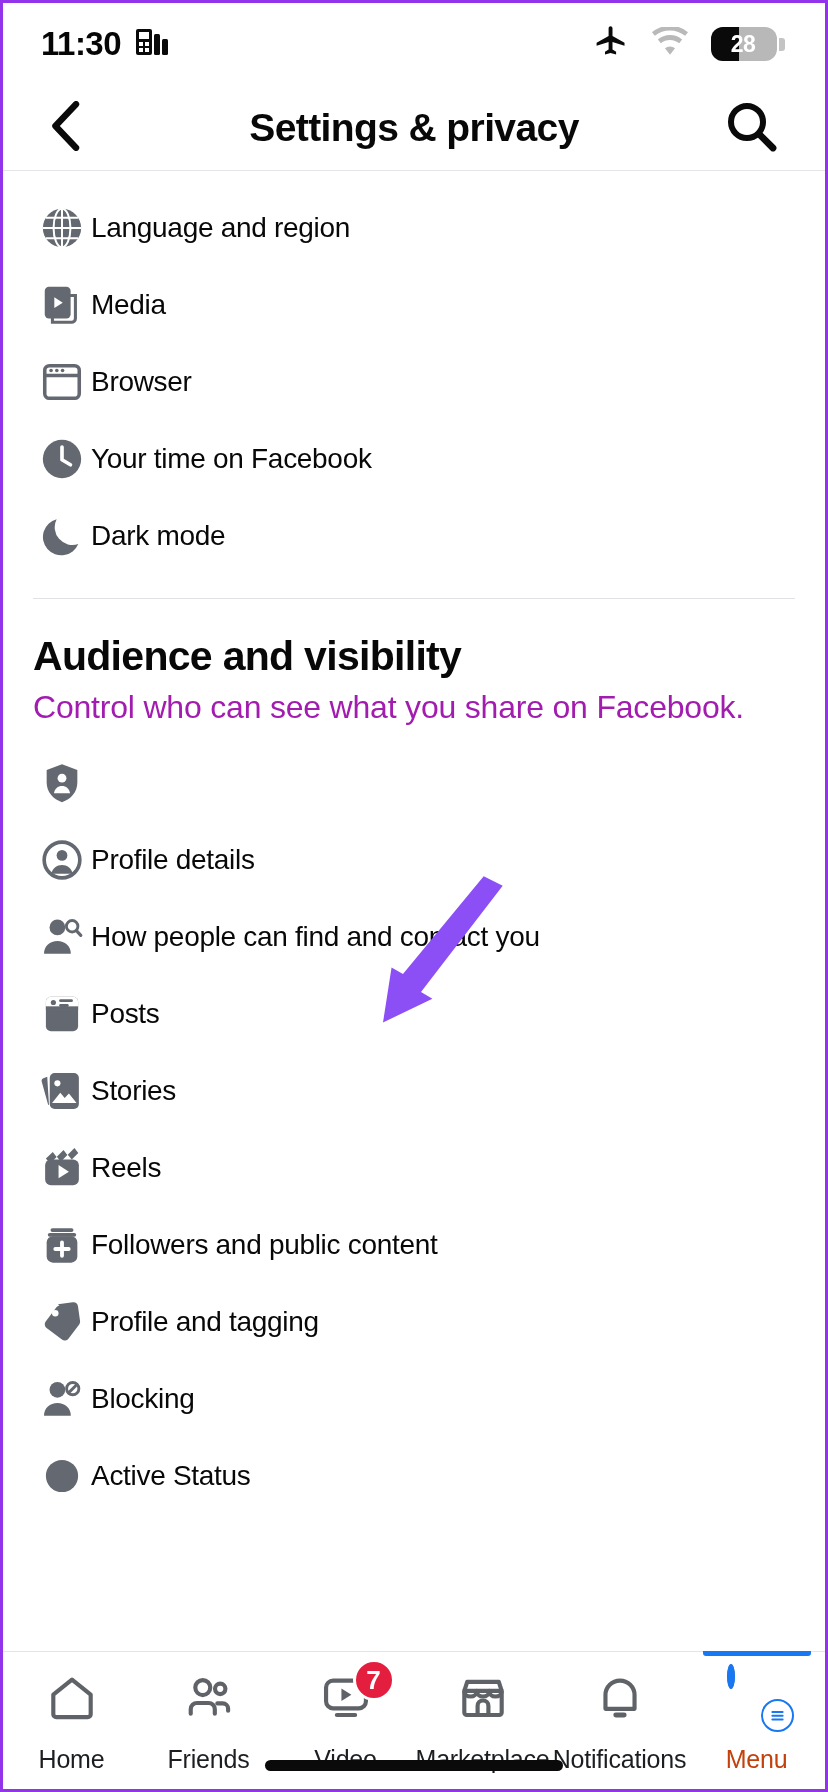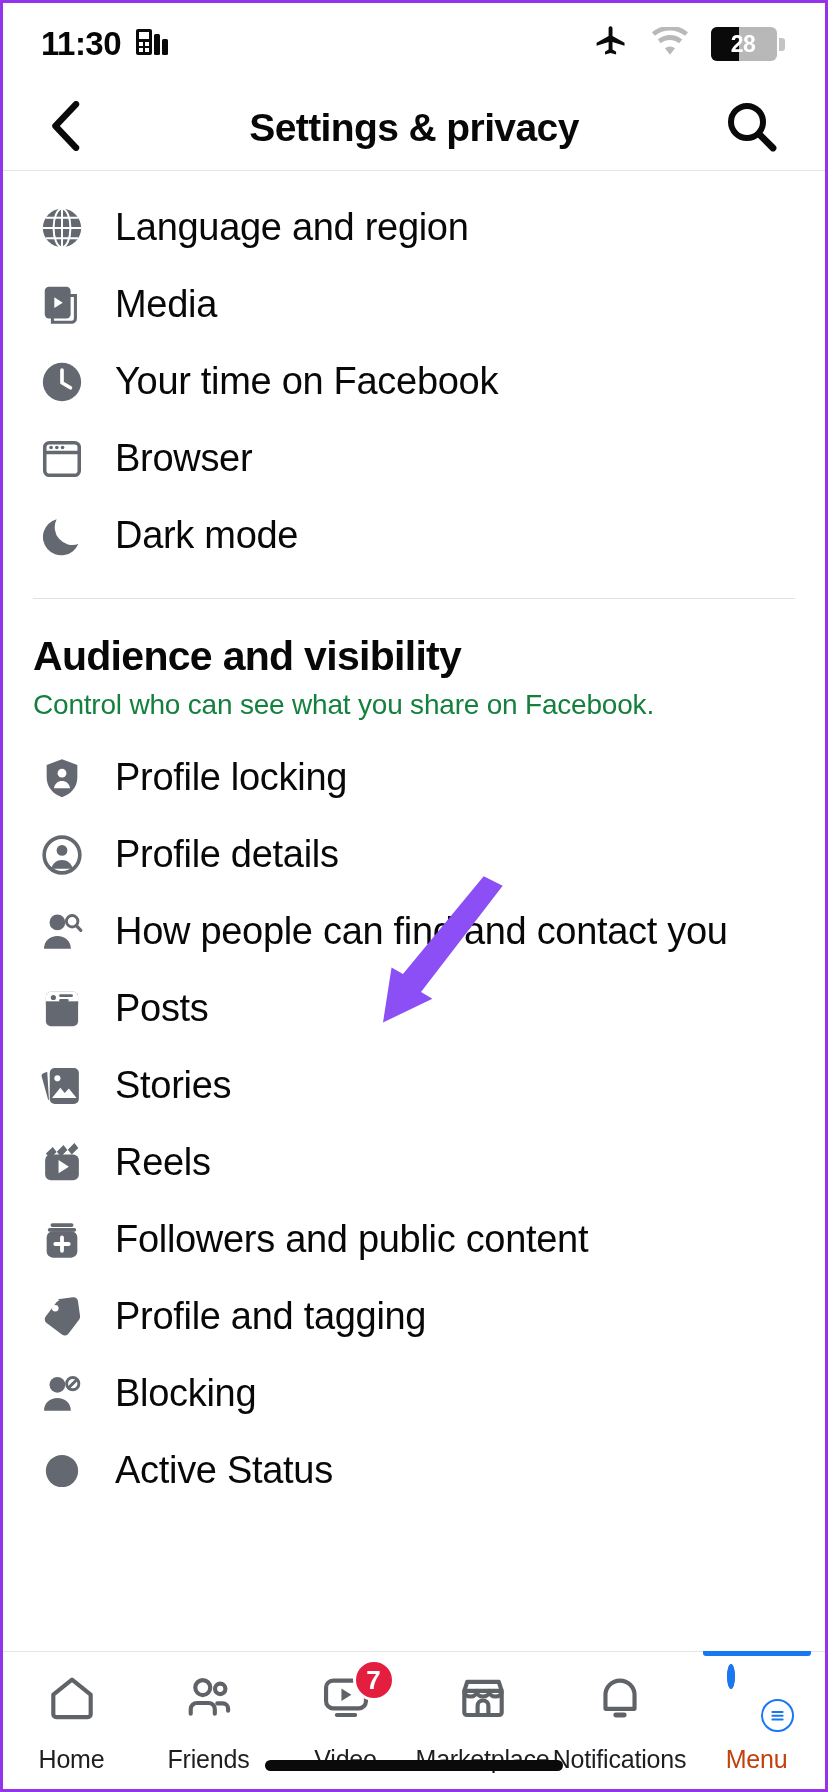--- a/index.html
+++ b/index.html
@@ -24,21 +24,21 @@
     display:flex; align-items:center; justify-content:space-between;
     padding:0 40px 0 38px;
     gap:40px;
   }
   .sb-left { display:flex; align-items:center; gap:14px; }
   .sb-time { font-size:33px; font-weight:700; color:#060607; letter-spacing:-0.5px; }
   .sim-icon { display:block; }
   .sb-right { display:flex; align-items:center; gap:22px; }
   .battery {
     position:relative; width:66px; height:34px;
-    border-radius:6px; background:#b8b8b8; overflow:hidden;
+    border-radius:12px; background:#b8b8b8; overflow:hidden;
     display:flex; align-items:center;
   }
   .battery .fill { position:absolute; left:0; top:0; bottom:0; width:42%; background:#0a0a0a; }
   .battery .pct {
     position:relative; width:100%; text-align:center;
     font-size:23px; font-weight:700; color:#ffffff; letter-spacing:-0.5px;
     padding-right:2px;
   }
   .battery-tip {
     width:6px; height:13px; background:#c4c4c4;
@@ -68,29 +68,29 @@
   .row {
     display:flex; align-items:center;
     height:77px; padding:0 30px;
     cursor:pointer;
   }
   .row .ico {
     width:58px; flex:0 0 58px;
     display:flex; align-items:center; justify-content:center;
   }
   .row .lbl {
-    font-size:38px; color:#080809; letter-spacing:-0.3px;
-    margin-left:24px; white-space:nowrap;
+    font-size:28px; color:#080809; letter-spacing:-0.3px;
+    white-space:nowrap;
   }
   .divider {
     height:1px; background:#dfe1e4; margin:24px 30px 0 30px;
   }
   .section-head { padding:34px 26px 0 30px; }
   .section-title { font-size:41px; font-weight:700; color:#080809; letter-spacing:-0.7px; }
-  .section-sub { font-size:28px; color:#15803d; margin-top:9px; letter-spacing:-0.2px; }
+  .section-sub { font-size:32px; color:#a21caf; margin-top:9px; letter-spacing:-0.2px; }
   .group { padding-top:18px; }
 
   
   .arrow-ann { position:absolute; left:355px; top:695px; pointer-events:none; z-index:20; }
 
   
   .bottomnav {
     flex:0 0 138px; height:138px;
     border-top:1px solid #e3e5e8;
     display:flex; align-items:flex-start;
@@ -224,43 +224,43 @@
             <rect x="3" y="2.5" width="13.5" height="16.5" rx="2.2" fill="#646870"></rect>
             <path d="M8 8l4.4 2.8L8 13.6z" fill="#fff"></path>
           </svg>
         </span>
         <span class="lbl">Media</span>
       </div>
 
       <div class="row">
         <span class="ico">
           <svg width="46" height="46" viewBox="0 0 24 24">
-            <circle cx="12" cy="12" r="10" fill="#646870"></circle>
-            <path d="M12 5.8v6.6l4.4 2.6" stroke="#fff" stroke-width="1.9" fill="none" stroke-linecap="round" stroke-linejoin="round"></path>
-          </svg>
-        </span>
-        <span class="lbl">Your time on Facebook</span>
-      </div>
-
-      <div class="row">
-        <span class="ico">
-          <svg width="46" height="46" viewBox="0 0 24 24">
             <rect x="3" y="3.5" width="18" height="17" rx="2.4" fill="none" stroke="#646870" stroke-width="1.85"></rect>
             <path d="M3.3 8.6h17.4" stroke="#646870" stroke-width="1.85"></path>
             <circle cx="6.3" cy="6" r="0.95" fill="#646870"></circle>
             <circle cx="9.3" cy="6" r="0.95" fill="#646870"></circle>
             <circle cx="12.3" cy="6" r="0.95" fill="#646870"></circle>
           </svg>
         </span>
         <span class="lbl">Browser</span>
       </div>
 
       <div class="row">
         <span class="ico">
           <svg width="46" height="46" viewBox="0 0 24 24">
+            <circle cx="12" cy="12" r="10" fill="#646870"></circle>
+            <path d="M12 5.8v6.6l4.4 2.6" stroke="#fff" stroke-width="1.9" fill="none" stroke-linecap="round" stroke-linejoin="round"></path>
+          </svg>
+        </span>
+        <span class="lbl">Your time on Facebook</span>
+      </div>
+
+      <div class="row">
+        <span class="ico">
+          <svg width="46" height="46" viewBox="0 0 24 24">
             <path d="M20.5 16.2A9.3 9.3 0 0 1 9.2 3.2a9.6 9.6 0 1 0 11.3 13z" fill="#646870"></path>
           </svg>
         </span>
         <span class="lbl">Dark mode</span>
       </div>
 
     </div>
 
     <div class="divider"></div>
 
@@ -272,21 +272,20 @@
     <div class="group">
 
       <div class="row">
         <span class="ico">
           <svg width="46" height="46" viewBox="0 0 24 24">
             <path d="M12 2.2l8 3v6.6c0 5-3.4 8.7-8 10.2-4.6-1.5-8-5.2-8-10.2V5.2z" fill="#646870"></path>
             <circle cx="12" cy="9.5" r="2.3" fill="#fff"></circle>
             <path d="M7.8 17.4c.3-2.5 2.1-3.9 4.2-3.9s3.9 1.4 4.2 3.9z" fill="#fff"></path>
           </svg>
         </span>
-        <span class="lbl">Profile locking</span>
       </div>
 
       <div class="row">
         <span class="ico">
           <svg width="46" height="46" viewBox="0 0 24 24">
             <circle cx="12" cy="12" r="9.3" fill="none" stroke="#646870" stroke-width="1.9"></circle>
             <circle cx="12" cy="9.6" r="2.8" fill="#646870"></circle>
             <path d="M6.4 19.2c.7-3 2.9-4.6 5.6-4.6s4.9 1.6 5.6 4.6" fill="#646870"></path>
           </svg>
         </span>

